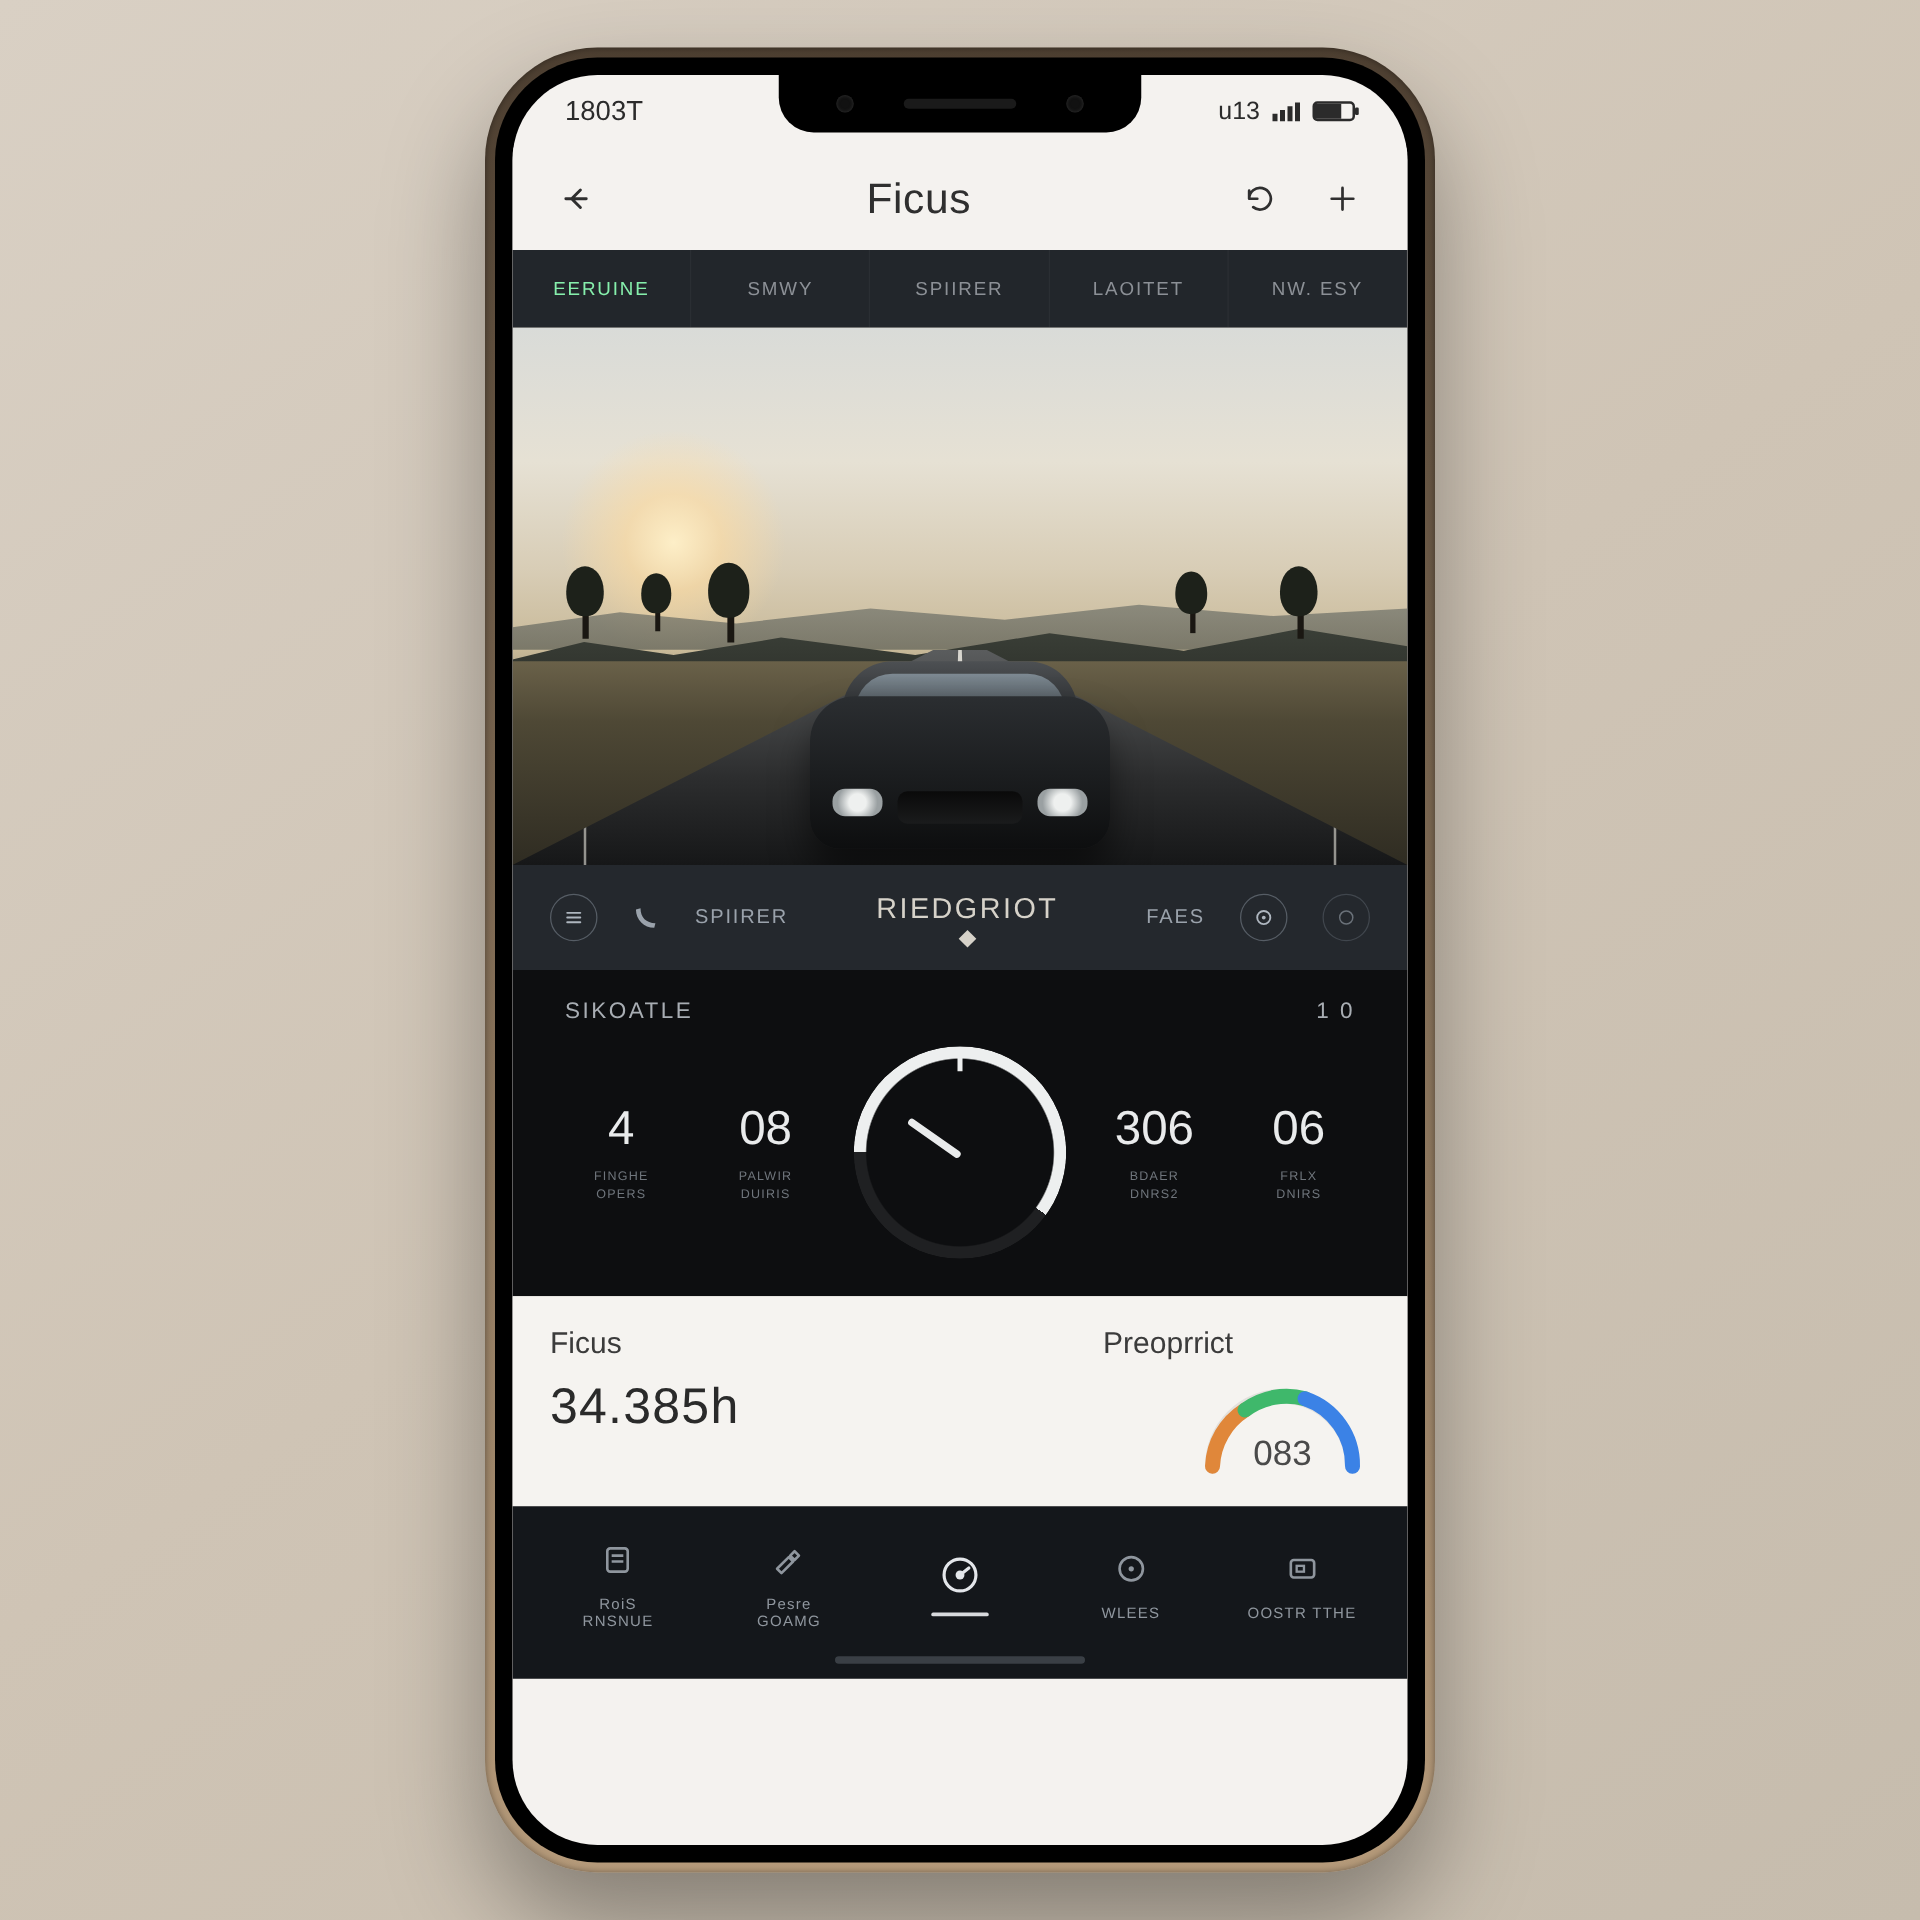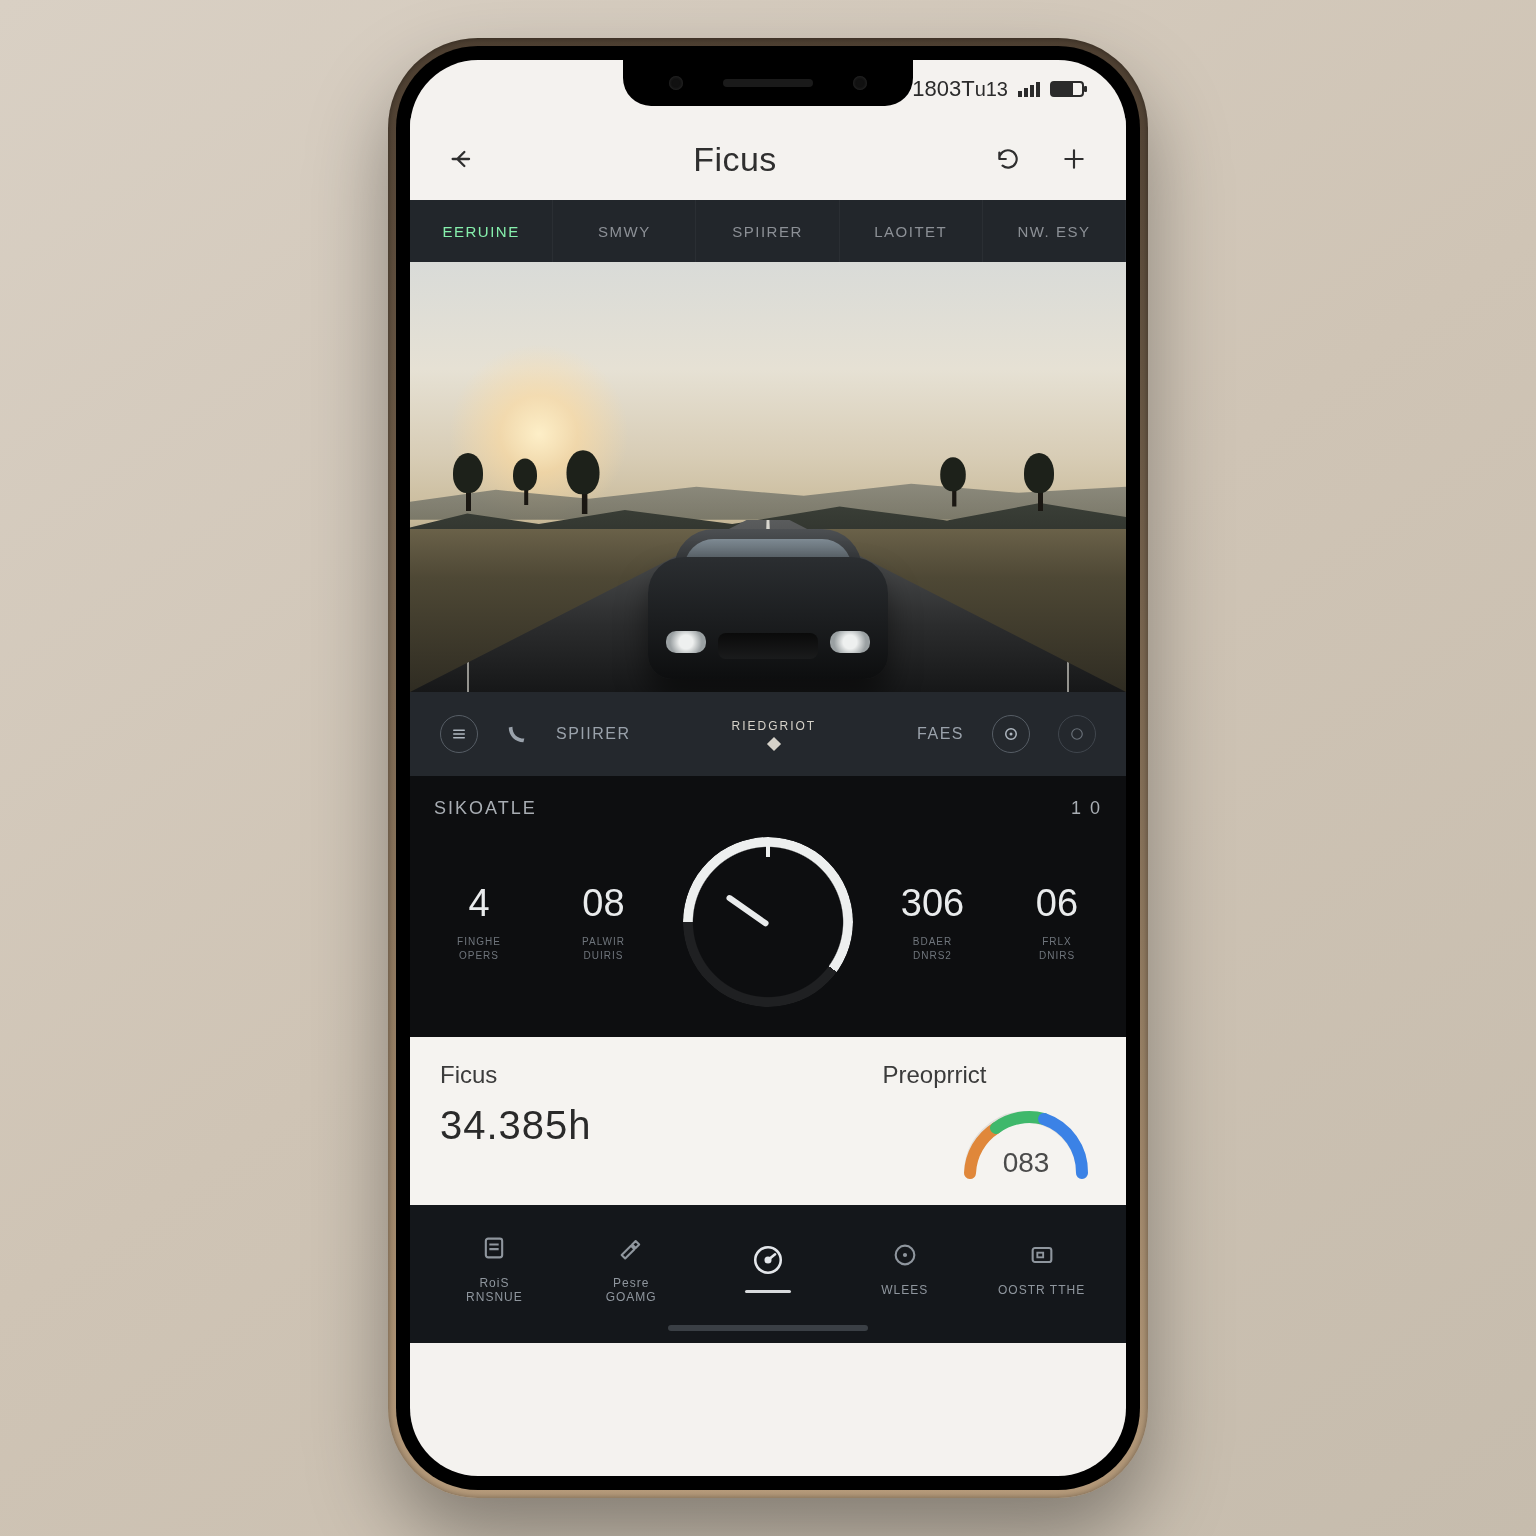--- a/index.html
+++ b/index.html
@@ -38,21 +38,21 @@
     width: 290px; height: 46px;
     background: #000;
     border-radius: 0 0 28px 28px;
     z-index: 50;
     display: flex; align-items: center; justify-content: center; gap: 40px;
   }
   .notch .speaker { width: 90px; height: 8px; border-radius: 4px; background: #1a1a1a; }
   .notch .cam { width: 14px; height: 14px; border-radius: 50%; background: #111; box-shadow: inset 0 0 3px #333; }
   
   .statusbar {
-    height: 58px; display: flex; align-items: center; justify-content: flex-end;
+    height: 58px; display: flex; align-items: center; justify-content: space-between;
     padding: 0 42px; font-size: 22px; color: #2b2b2b; font-weight: 500;
   }
   .statusbar .right { display: flex; align-items: center; gap: 10px; font-size: 20px; }
   .sig { display: inline-flex; gap: 2px; align-items: flex-end; }
   .sig i { width: 4px; background: #2b2b2b; display: inline-block; }
   .sig i:nth-child(1){height:6px}.sig i:nth-child(2){height:9px}.sig i:nth-child(3){height:12px}.sig i:nth-child(4){height:15px}
   .batt { width: 34px; height: 16px; border: 2px solid #2b2b2b; border-radius: 4px; position: relative; }
   .batt::after { content:""; position:absolute; right:-5px; top:3px; width:3px; height:6px; background:#2b2b2b; border-radius:1px;}
   .batt i { display:block; width: 70%; height: 100%; background:#2b2b2b; }
   
@@ -124,25 +124,25 @@
   .car .light.l{left:18px}.car .light.r{right:18px}
   .car .grill{position:absolute;bottom:20px;left:70px;right:70px;height:26px;border-radius:8px;background:linear-gradient(#0a0a0a,#1a1b1c)}
   
   .mediarow{
     background:#24282d;height:84px;display:flex;align-items:center;justify-content:space-between;padding:0 30px;color:#9aa2ab;
   }
   .mediarow .mset{display:flex;align-items:center;gap:28px}
   .mediarow .ibtn{width:38px;height:38px;border:1.5px solid #565d65;border-radius:50%;display:flex;align-items:center;justify-content:center;color:#aeb6bf;cursor:pointer}
   .mediarow .lbl{font-size:16px;letter-spacing:1.5px}
   .mediarow .center{display:flex;flex-direction:column;align-items:center;gap:6px;color:#d6d2c9}
-  .mediarow .center .t{font-size:12px;letter-spacing:2px}
+  .mediarow .center .t{font-size:23px;letter-spacing:2px}
   .mediarow .diamond{width:10px;height:10px;background:#d6d2c9;transform:rotate(45deg)}
   
   .dash{
-    background:#0d0e10;flex:0 0 auto;padding:22px 24px 30px;color:#cfd2d6;
+    background:#0d0e10;flex:0 0 auto;padding:22px 42px 30px;color:#cfd2d6;
   }
   .dash .toprow{display:flex;align-items:center;justify-content:space-between;font-size:18px;letter-spacing:2px;color:#a8adb3;margin-bottom:18px}
   .dash .mainrow{display:flex;align-items:center;justify-content:space-between;gap:10px}
   .dash .stat{display:flex;flex-direction:column;align-items:center;gap:10px;width:90px}
   .dash .stat .v{font-size:38px;font-weight:300;color:#e9ebec}
   .dash .stat .l{font-size:10px;letter-spacing:1px;color:#6f757c;text-align:center;line-height:1.35}
   .dash .dial{
     width:170px;height:170px;border-radius:50%;position:relative;flex:0 0 auto;
   }
   .dash .dial .ring{

